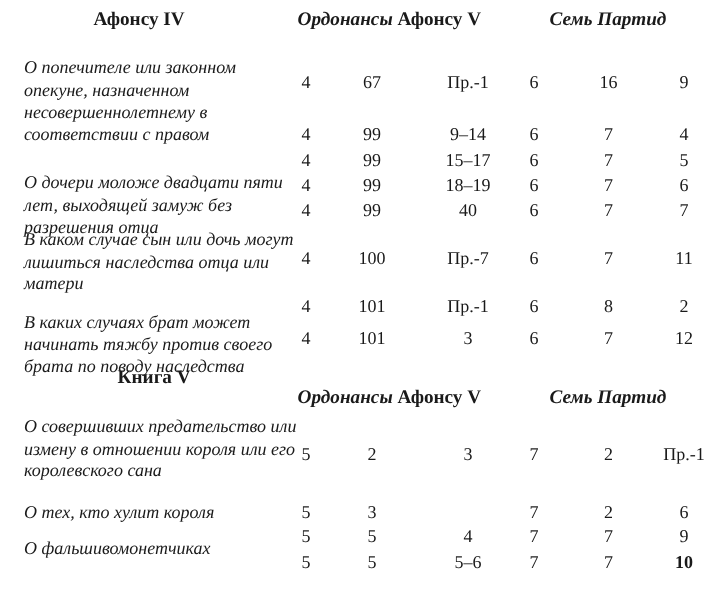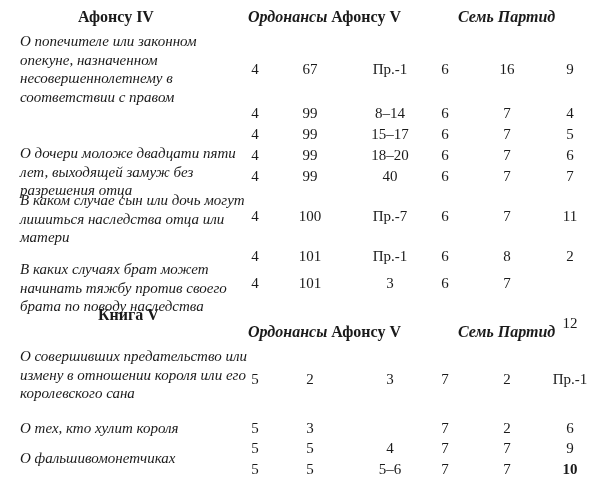--- a/index.html
+++ b/index.html
@@ -20,51 +20,51 @@
   .c5 { left: 492px; width: 30px; }
   .c6 { left: 552px; width: 36px; }
 </style>
 </head>
 <body>
 
 <div class="abs hdr" style="left:78px; top:8px;">Афонсу IV</div>
 <div class="abs hdr" style="left:248px; top:8px;"><i>Ордонансы</i><span> Афонсу V</span></div>
 <div class="abs hdr" style="left:458px; top:8px;"><i>Семь Партид</i></div>
 
-<div class="abs desc" style="top:32px;">О попечителе или законном опекуне, назначенном несовершеннолетнему в соответствии с правом</div>
+<div class="abs desc" style="top:48px;">О попечителе или законном опекуне, назначенном несовершеннолетнему в соответствии с правом</div>
 <div>
   <div class="abs num c1" style="top:60px;">4</div>
   <div class="abs num c2" style="top:60px;">67</div>
   <div class="abs num c3" style="top:60px;">Пр.-1</div>
   <div class="abs num c4" style="top:60px;">6</div>
   <div class="abs num c5" style="top:60px;">16</div>
   <div class="abs num c6" style="top:60px;">9</div>
 </div>
 
 <div class="abs desc" style="top:122px;margin-top:22px;">О дочери моложе двадцати пяти лет, выходящей замуж без разрешения отца</div>
 <div>
   <div class="abs num c1" style="top:104px;">4</div>
   <div class="abs num c2" style="top:104px;">99</div>
-  <div class="abs num c3" style="top:104px;">8–14</div>
+  <div class="abs num c3" style="top:104px;">9–14</div>
   <div class="abs num c4" style="top:104px;">6</div>
   <div class="abs num c5" style="top:104px;">7</div>
   <div class="abs num c6" style="top:104px;">4</div>
 </div>
 <div>
   <div class="abs num c1" style="top:125px;">4</div>
   <div class="abs num c2" style="top:125px;">99</div>
   <div class="abs num c3" style="top:125px;">15–17</div>
   <div class="abs num c4" style="top:125px;">6</div>
   <div class="abs num c5" style="top:125px;">7</div>
   <div class="abs num c6" style="top:125px;">5</div>
 </div>
 <div>
   <div class="abs num c1" style="top:146px;">4</div>
   <div class="abs num c2" style="top:146px;">99</div>
-  <div class="abs num c3" style="top:146px;">18–20</div>
+  <div class="abs num c3" style="top:146px;">18–19</div>
   <div class="abs num c4" style="top:146px;">6</div>
   <div class="abs num c5" style="top:146px;">7</div>
   <div class="abs num c6" style="top:146px;">6</div>
 </div>
 <div>
   <div class="abs num c1" style="top:167px;">4</div>
   <div class="abs num c2" style="top:167px;">99</div>
   <div class="abs num c3" style="top:167px;">40</div>
   <div class="abs num c4" style="top:167px;">6</div>
   <div class="abs num c5" style="top:167px;">7</div>
@@ -89,21 +89,21 @@
   <div class="abs num c4" style="top:247px;">6</div>
   <div class="abs num c5" style="top:247px;">8</div>
   <div class="abs num c6" style="top:247px;">2</div>
 </div>
 <div>
   <div class="abs num c1" style="top:274px;">4</div>
   <div class="abs num c2" style="top:274px;">101</div>
   <div class="abs num c3" style="top:274px;">3</div>
   <div class="abs num c4" style="top:274px;">6</div>
   <div class="abs num c5" style="top:274px;">7</div>
-  <div class="abs num c6" style="top:274px;margin-top:40px;">12</div>
+  <div class="abs num c6" style="top:274px;">12</div>
 </div>
 
 <div class="abs hdr" style="left:98px; top:306px;">Книга V</div>
 <div class="abs hdr" style="left:248px; top:323px;"><i>Ордонансы</i><span> Афонсу V</span></div>
 <div class="abs hdr" style="left:458px; top:323px;"><i>Семь Партид</i></div>
 
 <div class="abs desc" style="top:347px;">О совершивших предательство или измену в отношении короля или его королевского сана</div>
 <div>
   <div class="abs num c1" style="top:370px;">5</div>
   <div class="abs num c2" style="top:370px;">2</div>

